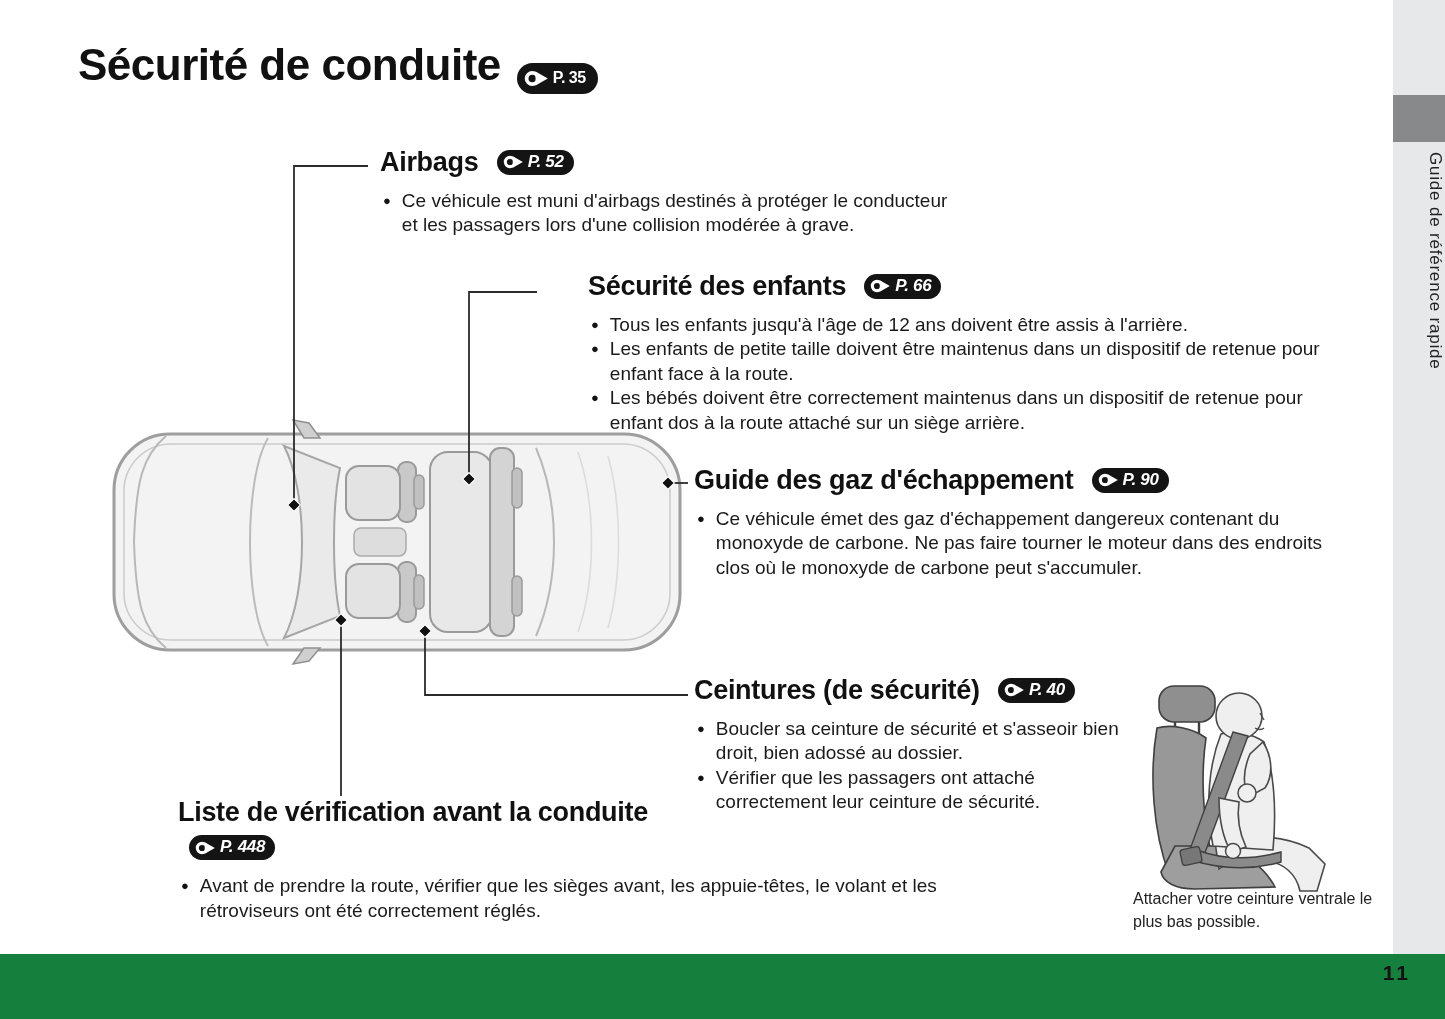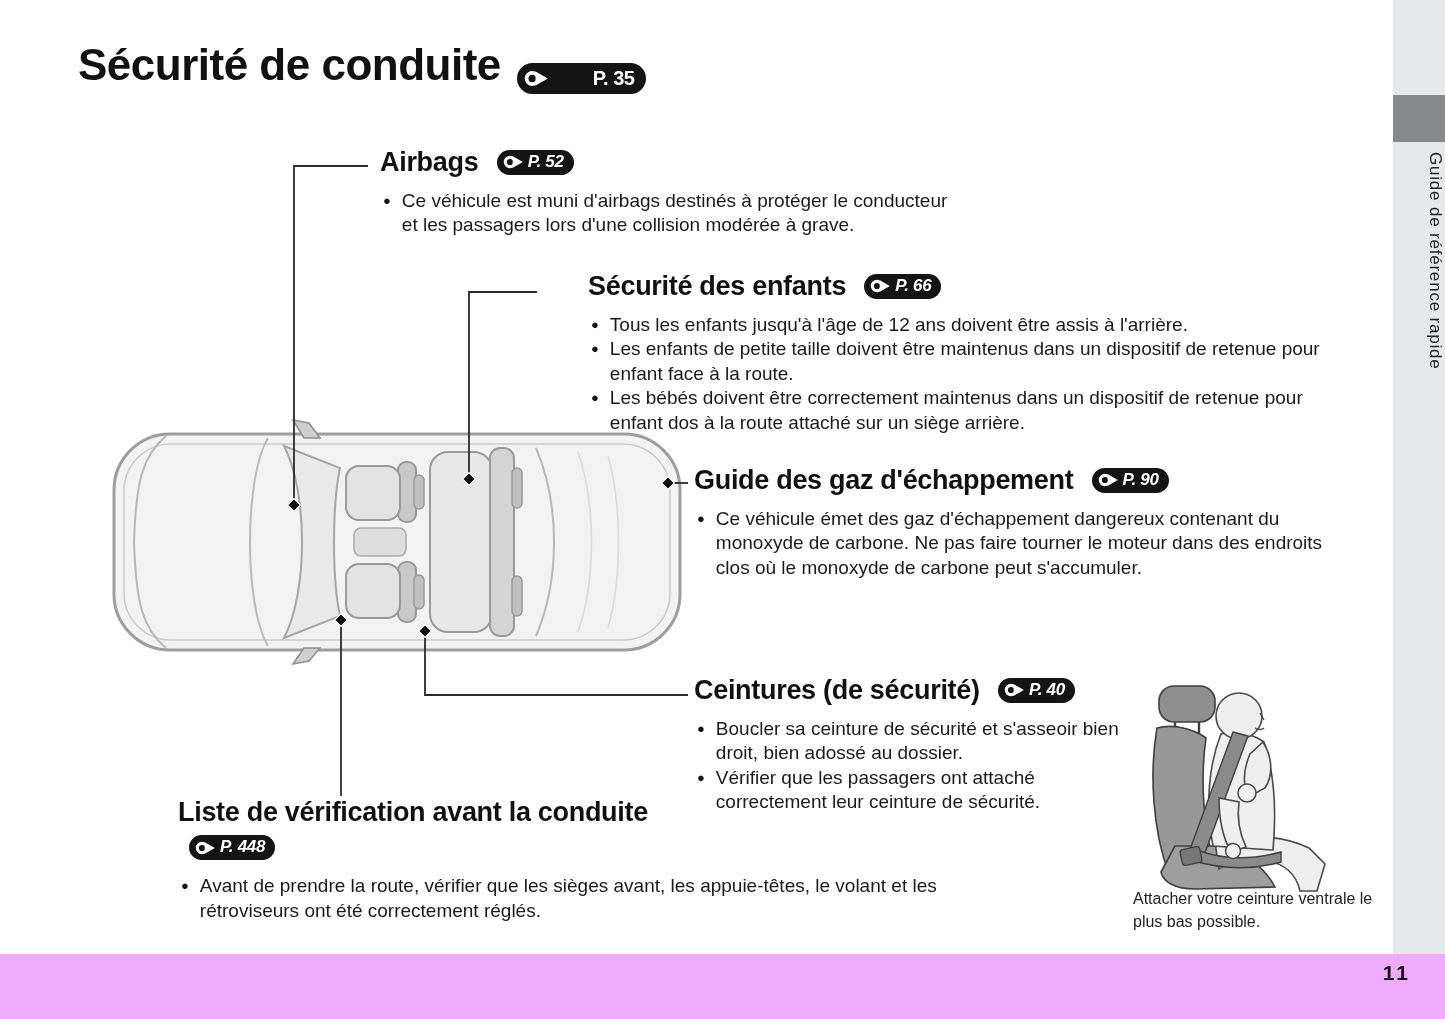--- a/index.html
+++ b/index.html
@@ -7,21 +7,21 @@
   .page{position:relative;width:1445px;height:1019px;overflow:hidden;background:#fff;}
 
   
   .title{position:absolute;left:78px;top:40px;margin:0;display:flex;align-items:center;
          font-size:44px;font-weight:700;letter-spacing:-0.5px;color:#111;}
   .title .badge{transform:translateY(13px);margin-left:16px;}
 
   
   .badge{display:inline-flex;align-items:center;background:#141414;color:#fff;
          border-radius:999px;font-weight:700;white-space:nowrap;}
-  .badge-lg{height:31px;padding:0 12px 0 7px;font-size:20px;gap:40px;}
+  .badge-lg{height:31px;padding:0 12px 0 7px;font-size:16px;}
   .badge-sm{height:25px;padding:0 10px 0 6px;font-size:17px;margin-left:11px;
             transform:translateY(-2px);font-style:italic;}
   .badge svg{display:block;margin-right:4px;}
 
   
   .sec{position:absolute;}
   .h2{margin:0;font-size:27px;font-weight:700;color:#111;letter-spacing:-0.3px;line-height:1.32;}
   #sec-airbags{left:380px;top:145px;width:585px;}
   #sec-child{left:544px;top:269px;width:772px;margin-left:44px;}
   #sec-danger{left:694px;top:463px;width:648px;}
@@ -44,21 +44,21 @@
 
   
   .sidebar{position:absolute;left:1393px;top:0;width:52px;height:954px;background:#e7e8ea;}
   .sidebar-tab{position:absolute;left:0;top:95px;width:52px;height:47px;background:#87898b;}
   .sidebar-label{position:absolute;left:0;top:152px;width:52px;
                  writing-mode:vertical-rl;text-orientation:mixed;
                  font-size:17px;letter-spacing:0.8px;color:#222;
                  display:flex;justify-content:center;}
 
   
-  .footer{position:absolute;left:0;top:954px;width:1445px;height:65px;background:#f0abfc;}
+  .footer{position:absolute;left:0;top:954px;width:1445px;height:65px;background:#15803d;}
   .page-number{position:absolute;right:34px;top:7px;font-size:21px;font-weight:700;
                letter-spacing:3px;color:#111;}
 </style>
 </head>
 <body>
 
 <div class="page">
 
   <h1 class="title">
     <span>Sécurité de conduite</span>

